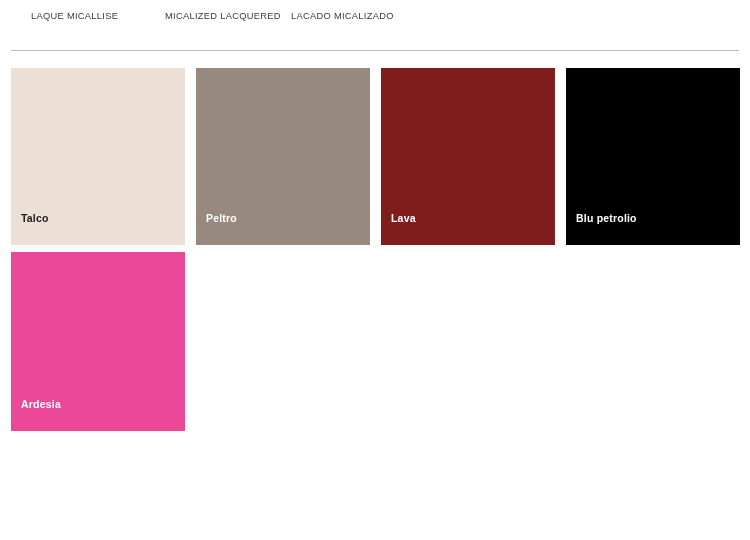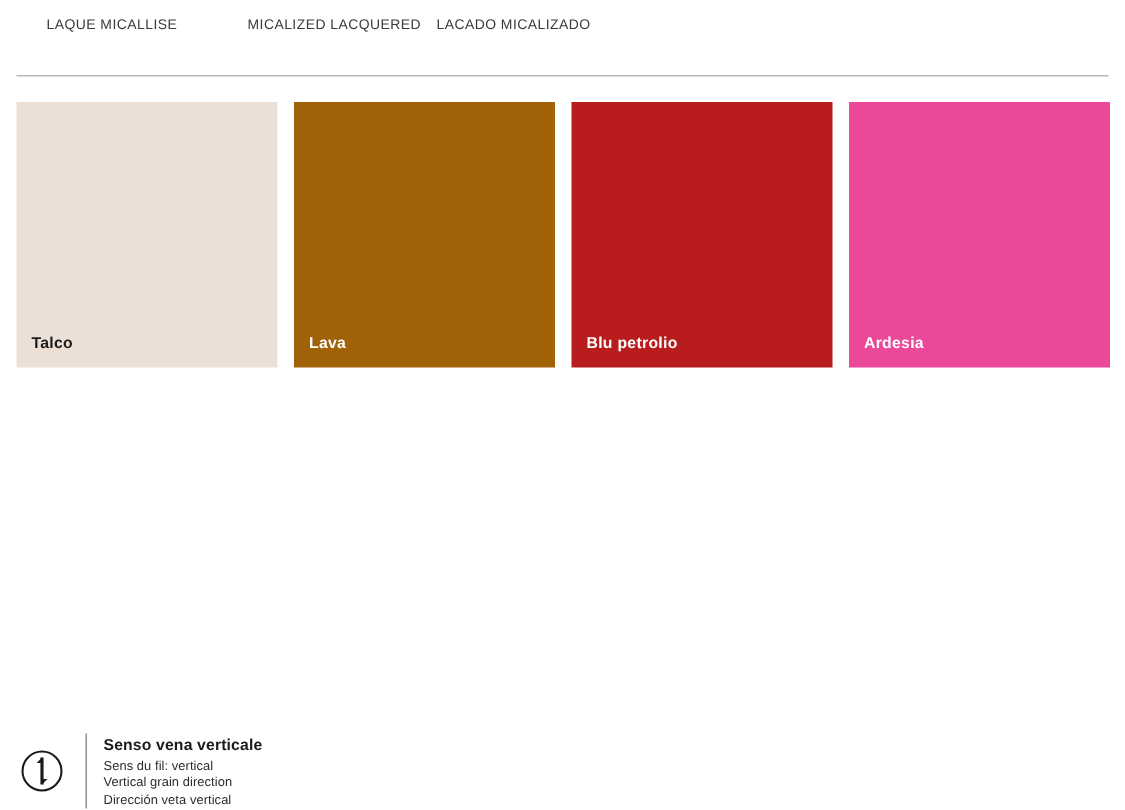--- a/index.html
+++ b/index.html
@@ -83,21 +83,21 @@
     row-gap: 7px;
   }
   .swatch {
     position: relative;
     overflow: hidden;
     box-sizing: border-box;
   }
   .swatch-label {
     position: absolute;
     left: 10px;
-    bottom: 9px;
+    bottom: 20px;
     font-size: 10.5px;
     font-weight: bold;
     letter-spacing: 0.2px;
     line-height: 13px;
     white-space: nowrap;
   }
   .swatch-label.dark { color: #1b1b1b; }
   .swatch-label.light { color: #ffffff; }
 
   
@@ -157,48 +157,34 @@
   </div>
   <div class="header-rule"></div>
 
   <div class="grid">
 
     <div class="swatch" style="background-color: rgb(236, 223, 214);">
       <span class="swatch-label dark">Talco</span>
     </div>
 
 
+    <div class="swatch" style="background-color: rgb(151, 137, 125);">
+      <span class="swatch-label light">Peltro</span>
+    </div>
 
-    <div class="swatch" style="background-color: #a16207;">
+    <div class="swatch" style="background-color: #7f1d1d;">
       <span class="swatch-label light">Lava</span>
     </div>
 
 
 
-    <div class="swatch" style="background-color: #b91c1c;">
+    <div class="swatch" style="background-color: #000000;">
       <span class="swatch-label light">Blu petrolio</span>
     </div>
 
     <div class="swatch" style="background-color: #ec4899;">
       <span class="swatch-label light">Ardesia</span>
     </div>
 
   </div>
 
-  <div class="footer">
-    <div class="grain-icon">
-      <svg width="30" height="30" viewBox="0 0 30 30" xmlns="http://www.w3.org/2000/svg">
-        <circle cx="15" cy="15" r="13" fill="none" stroke="#1b1b1b" stroke-width="1.4"></circle>
-        <path d="M15 6 L15 24" stroke="#1b1b1b" stroke-width="2.1" stroke-linecap="butt"></path>
-        <path d="M15 6 L11.4 9.6 L15 9.6 Z" fill="#1b1b1b"></path>
-        <path d="M15 24 L18.6 20.4 L15 20.4 Z" fill="#1b1b1b"></path>
-      </svg>
-    </div>
-    <div class="footer-divider"></div>
-    <div class="footer-text">
-      <div class="footer-title">Senso vena verticale</div>
-      <div class="footer-line">Sens du fil: vertical</div>
-      <div class="footer-line">Vertical grain direction</div>
-      <div class="footer-line">Dirección veta vertical</div>
-    </div>
-  </div>
 
 </div>
 
 </body></html>

